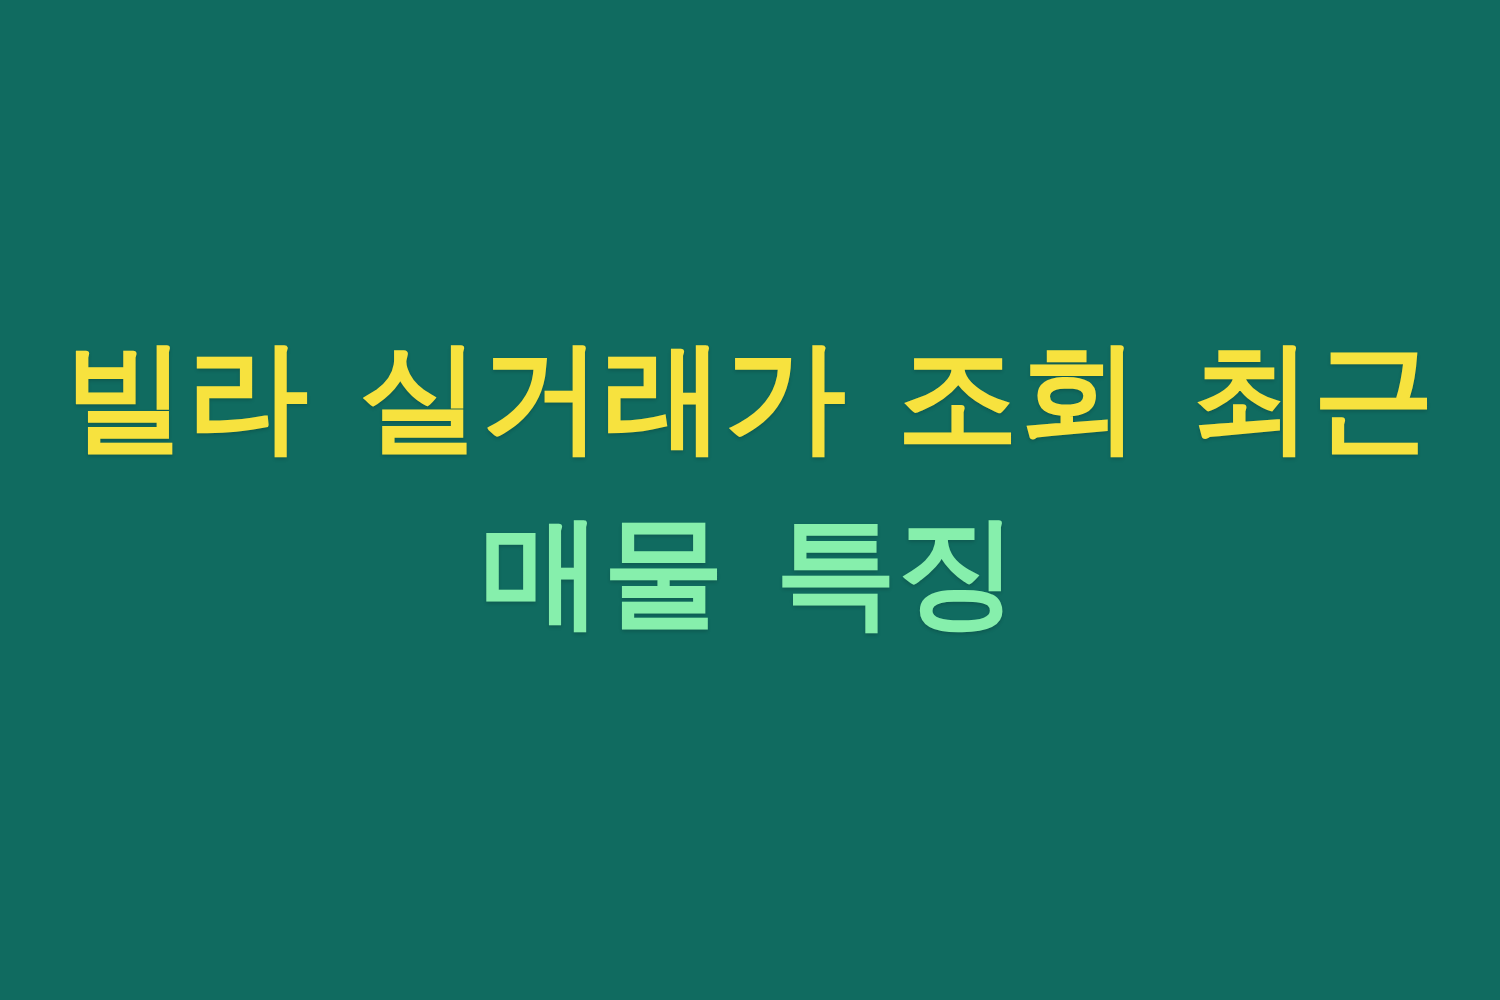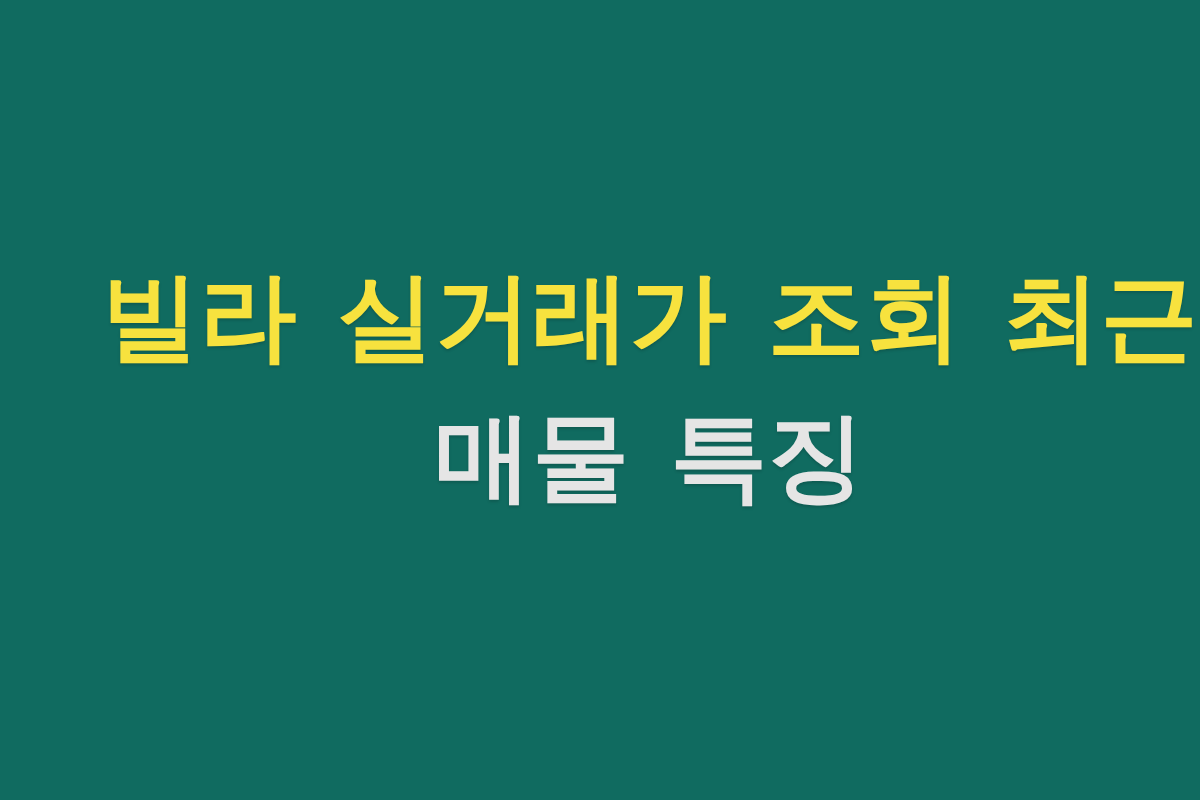--- a/index.html
+++ b/index.html
@@ -15,21 +15,21 @@
     font-family: "Liberation Sans", "DejaVu Sans", sans-serif;
   }
 
   #thumbnail-canvas {
     position: relative;
     width: 1200px;
     height: 800px;
     box-sizing: border-box;
     display: flex;
     align-items: center;
-    justify-content: flex-end;
+    justify-content: center;
     overflow: hidden;
   }
 
   #title-block {
     width: 1100px;
     text-align: center;
     
     transform: translateY(-13px);
   }
 
@@ -48,17 +48,17 @@
 </style>
 </head>
 <body style="background-color: rgb(16, 107, 96); width: 1200px; height: 800px;">
 
 <div id="thumbnail-canvas" style="width: 1200px; height: 800px; background-color: rgb(16, 107, 96);">
 
   <div id="title-block" style="text-align: center;">
 
     <span class="title-line" style="color: rgb(247, 226, 62); text-shadow: rgba(0, 0, 0, 0.16) 0px 2px 3px;">빌라 실거래가 조회 최근</span>
 
-    <span class="title-line" style="color: #e5e5e5; text-shadow: rgba(0, 0, 0, 0.16) 0px 2px 3px;">매물 특징</span>
+    <span class="title-line" style="color: #86efac; text-shadow: rgba(0, 0, 0, 0.16) 0px 2px 3px;">매물 특징</span>
 
   </div>
 
 </div>
 
 </body></html>

